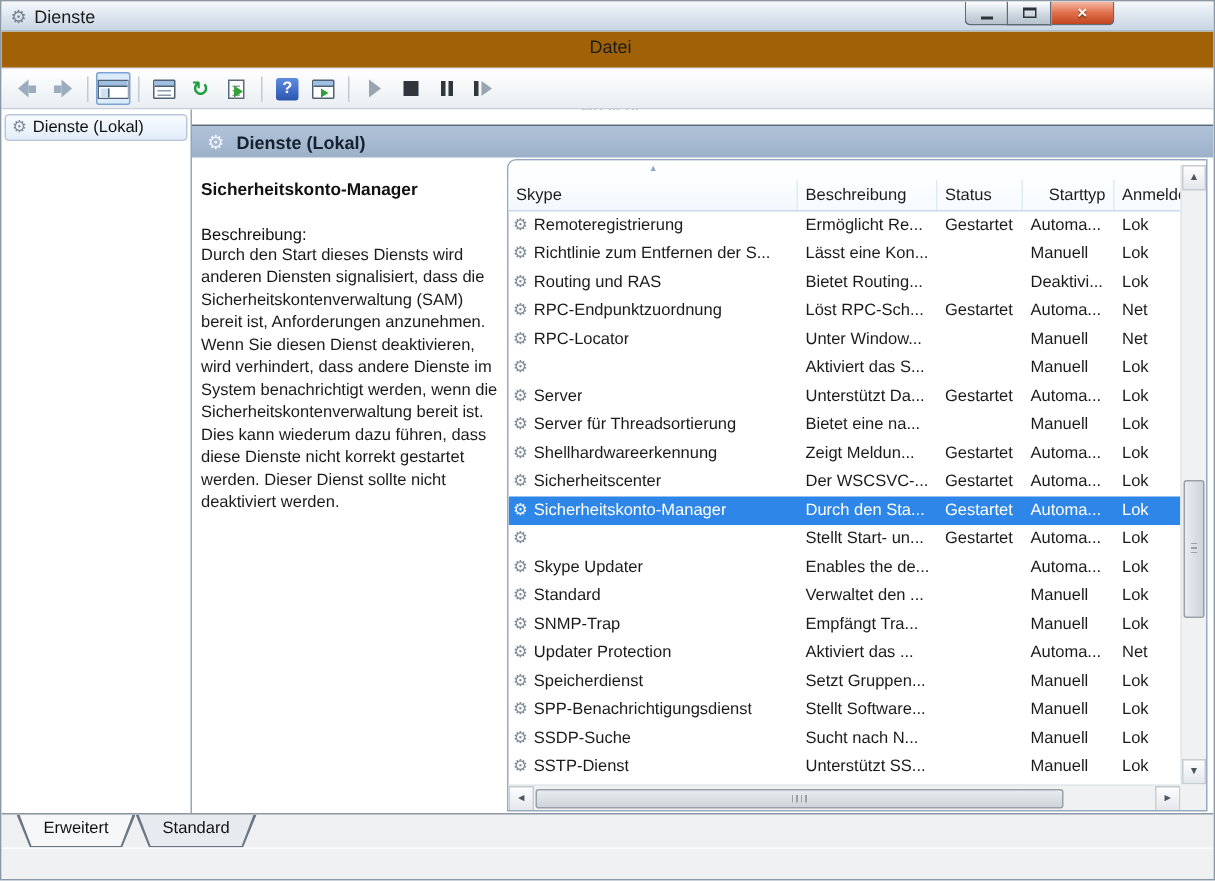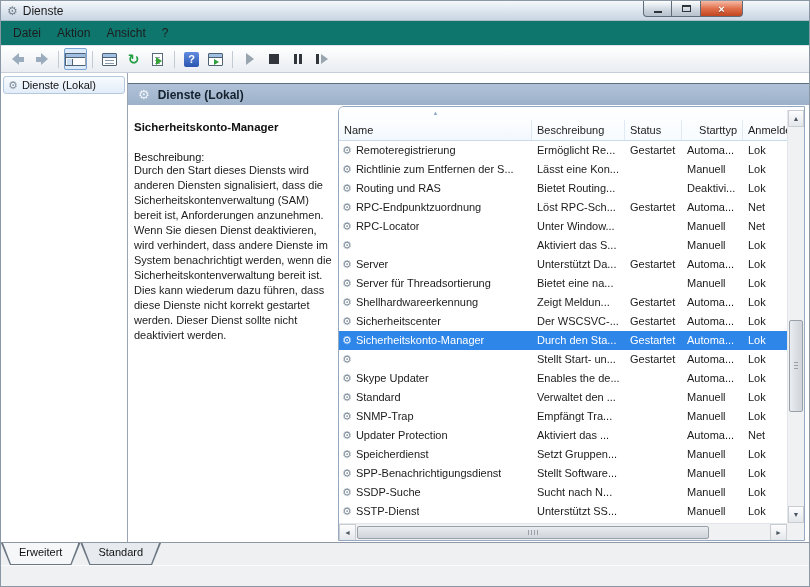--- a/index.html
+++ b/index.html
@@ -19,22 +19,22 @@
           display:flex; align-items:center; justify-content:center; }
   .cbtn.first { border-radius:0 0 0 4px; }
   .cbtn + .cbtn { border-left:none; }
   .cbtn.close { width:42px; border-radius:0 0 4px 0;
                 background:linear-gradient(#f6bba6,#e0704c 50%,#c24520);
                 color:#fff; font-size:11px; font-weight:bold; text-shadow:0 1px 1px rgba(0,0,0,.4); }
   .glyph-min { width:8px; height:2px; background:#2e3338; margin-top:7px; }
   .glyph-max { width:9px; height:7px; border:1px solid #2e3338; border-top-width:2px; background:transparent; }
 
   
-  .menubar { height:25px; background:#0f766e; border-bottom:1px solid #e0e4e9;
-             display:flex; align-items:center; padding-left:4px; }
+  .menubar { height:25px; background:#a16207; border-bottom:1px solid #e0e4e9;
+             display:flex; align-items:center; padding-left:4px;flex-direction:column; }
   .menu-item { font-size:12px; color:#1c1c1c; padding:3px 8px; }
 
   
   .toolbar { height:27px; background:linear-gradient(#ffffff,#e9edf2);
              border-bottom:1px solid #c6cfd9; display:flex; align-items:center; padding-left:5px; gap:1px; }
   .tbtn { width:23px; height:22px; display:flex; align-items:center; justify-content:center;
           border:1px solid transparent; border-radius:2px; }
   .tbtn.pressed { border-color:#7aa3d4; background:#dcebfb; }
   .tsep { width:1px; height:17px; background:#c3cad3; margin:0 4px; }
   .navarrow { display:flex; align-items:center; }
@@ -125,21 +125,21 @@
                    background:repeating-linear-gradient(180deg,#9aa0a8 0 1px,transparent 1px 3px); }
   .hthumb { position:relative; margin-left:1px; height:13px; width:352px; border:1px solid #9aa0a8;
             border-radius:2px; background:linear-gradient(#e9ecf0,#cfd4da); }
   .hthumb::after { content:""; position:absolute; top:3px; bottom:3px; left:50%; margin-left:-5px; width:10px;
                    background:repeating-linear-gradient(90deg,#9aa0a8 0 1px,transparent 1px 3px); }
   .hscroll .sb-right { margin-left:auto; }
   .sb-corner { position:absolute; right:0; bottom:0; width:17px; height:17px; background:#f0f1f3; }
 
   
   .tabrow { height:23px; background:#eef0f2; border-top:1px solid #8d98a4;
-            display:flex; align-items:stretch; }
+            display:flex; align-items:stretch; padding-left:10px; }
   .tab { position:relative; padding:3px 18px 0; font-size:11px; color:#111; }
   .tab-bg { position:absolute; inset:0; background:#6b7683;
             clip-path:polygon(0 0,100% 0,calc(100% - 9px) 100%,9px 100%); }
   .tab-bg::after { content:""; position:absolute; left:2px; right:2px; top:0; bottom:1px; background:#e7eaee;
             clip-path:polygon(0 0,100% 0,calc(100% - 8px) 100%,8px 100%); }
   .tab.active .tab-bg::after { background:#f6f7f8; }
   .tab-lbl { position:relative; z-index:1; }
   .bottomstrip { height:21px; background:#f0f1f3; border-top:1px solid #fbfbfc; }
 </style>
 </head>
@@ -241,21 +241,21 @@
 
       <div class="detail">
         <div class="detail-title">Sicherheitskonto-Manager</div>
         <div class="detail-label">Beschreibung:</div>
         <div class="detail-text">Durch den Start dieses Diensts wird anderen Diensten signalisiert, dass die Sicherheitskontenverwaltung (SAM) bereit ist, Anforderungen anzunehmen. Wenn Sie diesen Dienst deaktivieren, wird verhindert, dass andere Dienste im System benachrichtigt werden, wenn die Sicherheitskontenverwaltung bereit ist. Dies kann wiederum dazu führen, dass diese Dienste nicht korrekt gestartet werden. Dieser Dienst sollte nicht deaktiviert werden.</div>
       </div>
 
       <div class="list-panel">
         <div class="lheader">
           <span class="sort">▲</span>
-          <span class="hcell h-name">Name</span>
+          <span class="hcell h-name">Skype</span>
           <span class="hcell h-desc">Beschreibung</span>
           <span class="hcell h-status">Status</span>
           <span class="hcell h-start">Starttyp</span>
           <span class="hcell h-logon">Anmelden als</span>
         </div>
 
         <div class="lbody">
   <div class="row">
     <span class="cell c-name">
                 <i class="gear">⚙</i>

